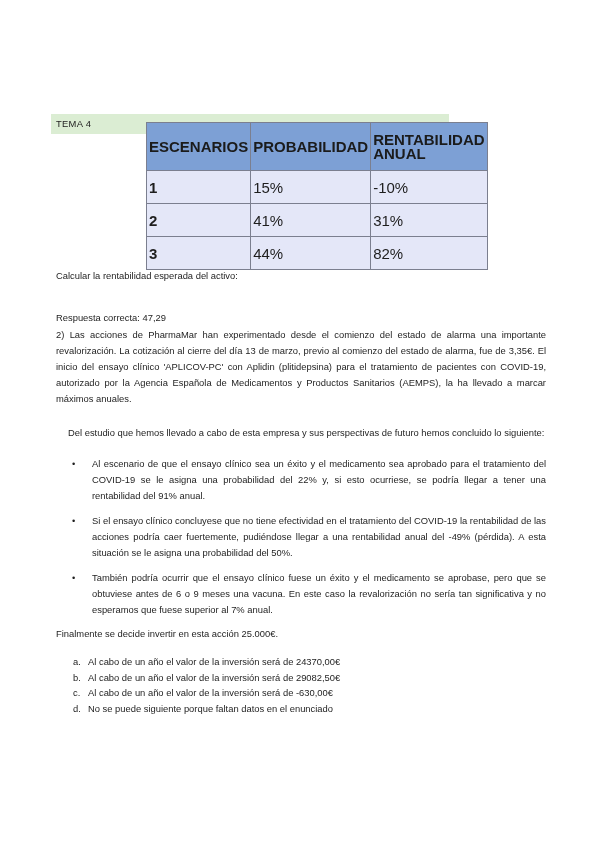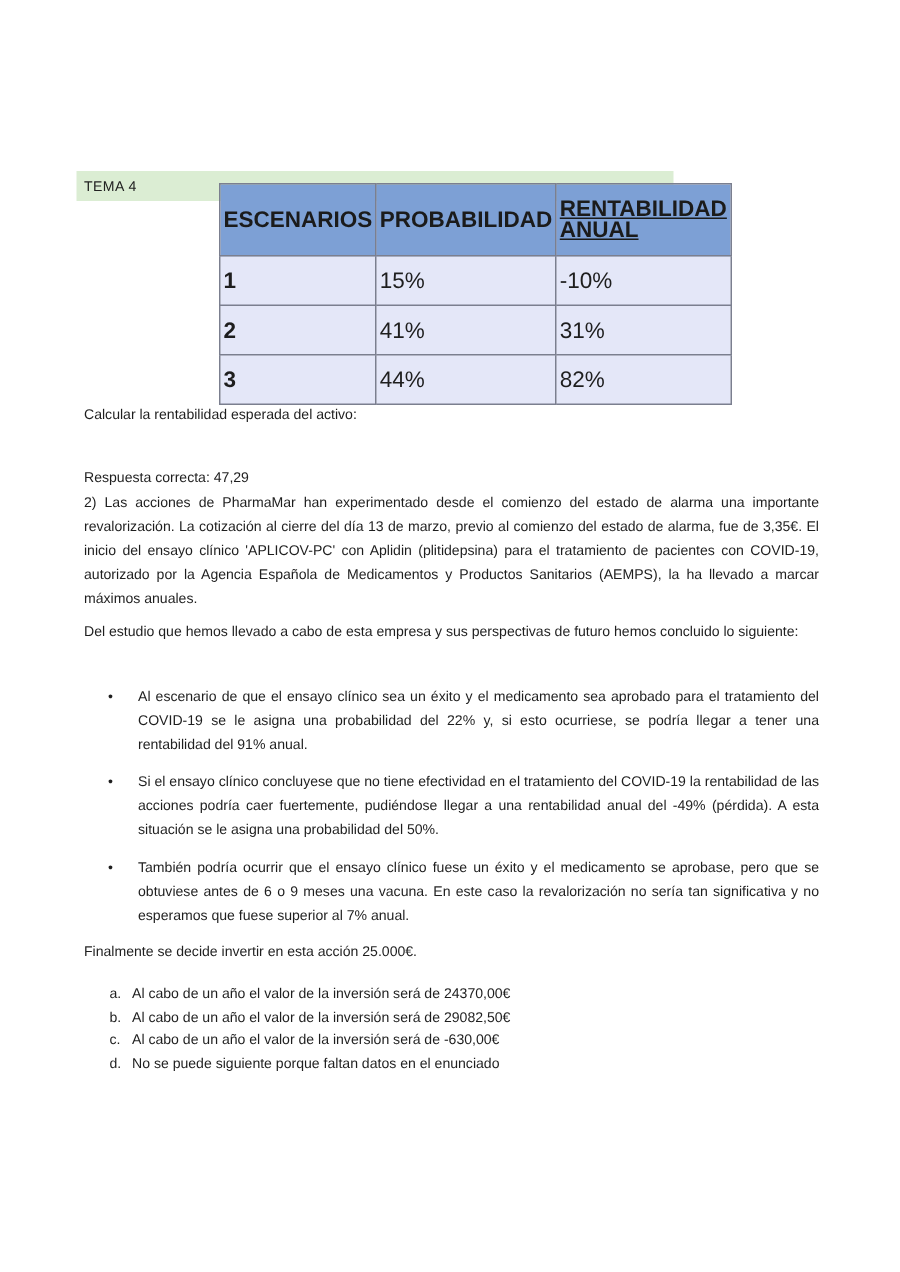--- a/index.html
+++ b/index.html
@@ -24,21 +24,21 @@
   }
   table.esc th, table.esc td {
     border: 1px solid #7b7f8f; text-align: left; vertical-align: middle;
     padding: 0 2px;
   }
   table.esc th {
     background: #7da0d5; height: 47px; font-weight: bold; color: #1b1b1b; line-height: 14px;
   }
   table.esc td { background: #e4e7f8; height: 32px; }
   table.esc td.num { font-weight: bold; }
-  .c1 { width: 63px; } .c2 { width: 71px; } .c3 { width: 97px; text-decoration: underline; }
+  .c1 { width: 63px; } .c2 { width: 71px; } .c3 { width: 97px; }
   ul.bullets { position: absolute; left: 56px; top: 456px; width: 490px; margin: 0; padding: 0; list-style: none; }
   ul.bullets li { position: relative; padding-left: 36px; line-height: 16px; margin-bottom: 9px; text-align: justify; text-align-last: left; }
   ul.bullets li .dot { position: absolute; left: 16px; top: 0; }
   ol.opts { position: absolute; left: 56px; top: 654px; width: 490px; margin: 0; padding: 0; list-style: none; }
   ol.opts li { position: relative; padding-left: 32px; line-height: 15.5px; }
   ol.opts li .lt { position: absolute; left: 17px; top: 0; }
 </style>
 </head>
 <body>
 
@@ -71,21 +71,21 @@
         <td>44%</td>
         <td>82%</td>
       </tr>
     </tbody>
   </table>
 
   <p class="p" style="top:268px;">Calcular la rentabilidad esperada del activo:</p>
   <p class="p" style="top:310px;">Respuesta correcta: 47,29</p>
 
   <p class="p just" style="top:327px;">2) Las acciones de PharmaMar han experimentado desde el comienzo del estado de alarma una importante revalorización. La cotización al cierre del día 13 de marzo, previo al comienzo del estado de alarma, fue de 3,35€. El inicio del ensayo clínico 'APLICOV-PC' con Aplidin (plitidepsina) para el tratamiento de pacientes con COVID-19, autorizado por la Agencia Española de Medicamentos y Productos Sanitarios (AEMPS), la ha llevado a marcar máximos anuales.</p>
-  <p class="p just" style="top:413px;">Del estudio que hemos llevado a cabo de esta empresa y sus perspectivas de futuro hemos concluido lo siguiente:</p>
+  <p class="p just" style="top:425px;margin-left:12px;">Del estudio que hemos llevado a cabo de esta empresa y sus perspectivas de futuro hemos concluido lo siguiente:</p>
 
   <ul class="bullets">
     <li>
       <span class="dot">•</span>
       <span>Al escenario de que el ensayo clínico sea un éxito y el medicamento sea aprobado para el tratamiento del COVID-19 se le asigna una probabilidad del 22% y, si esto ocurriese, se podría llegar a tener una rentabilidad del 91% anual.</span>
     </li>
     <li>
       <span class="dot">•</span>
       <span>Si el ensayo clínico concluyese que no tiene efectividad en el tratamiento del COVID-19 la rentabilidad de las acciones podría caer fuertemente, pudiéndose llegar a una rentabilidad anual del -49% (pérdida). A esta situación se le asigna una probabilidad del 50%.</span>
     </li>

